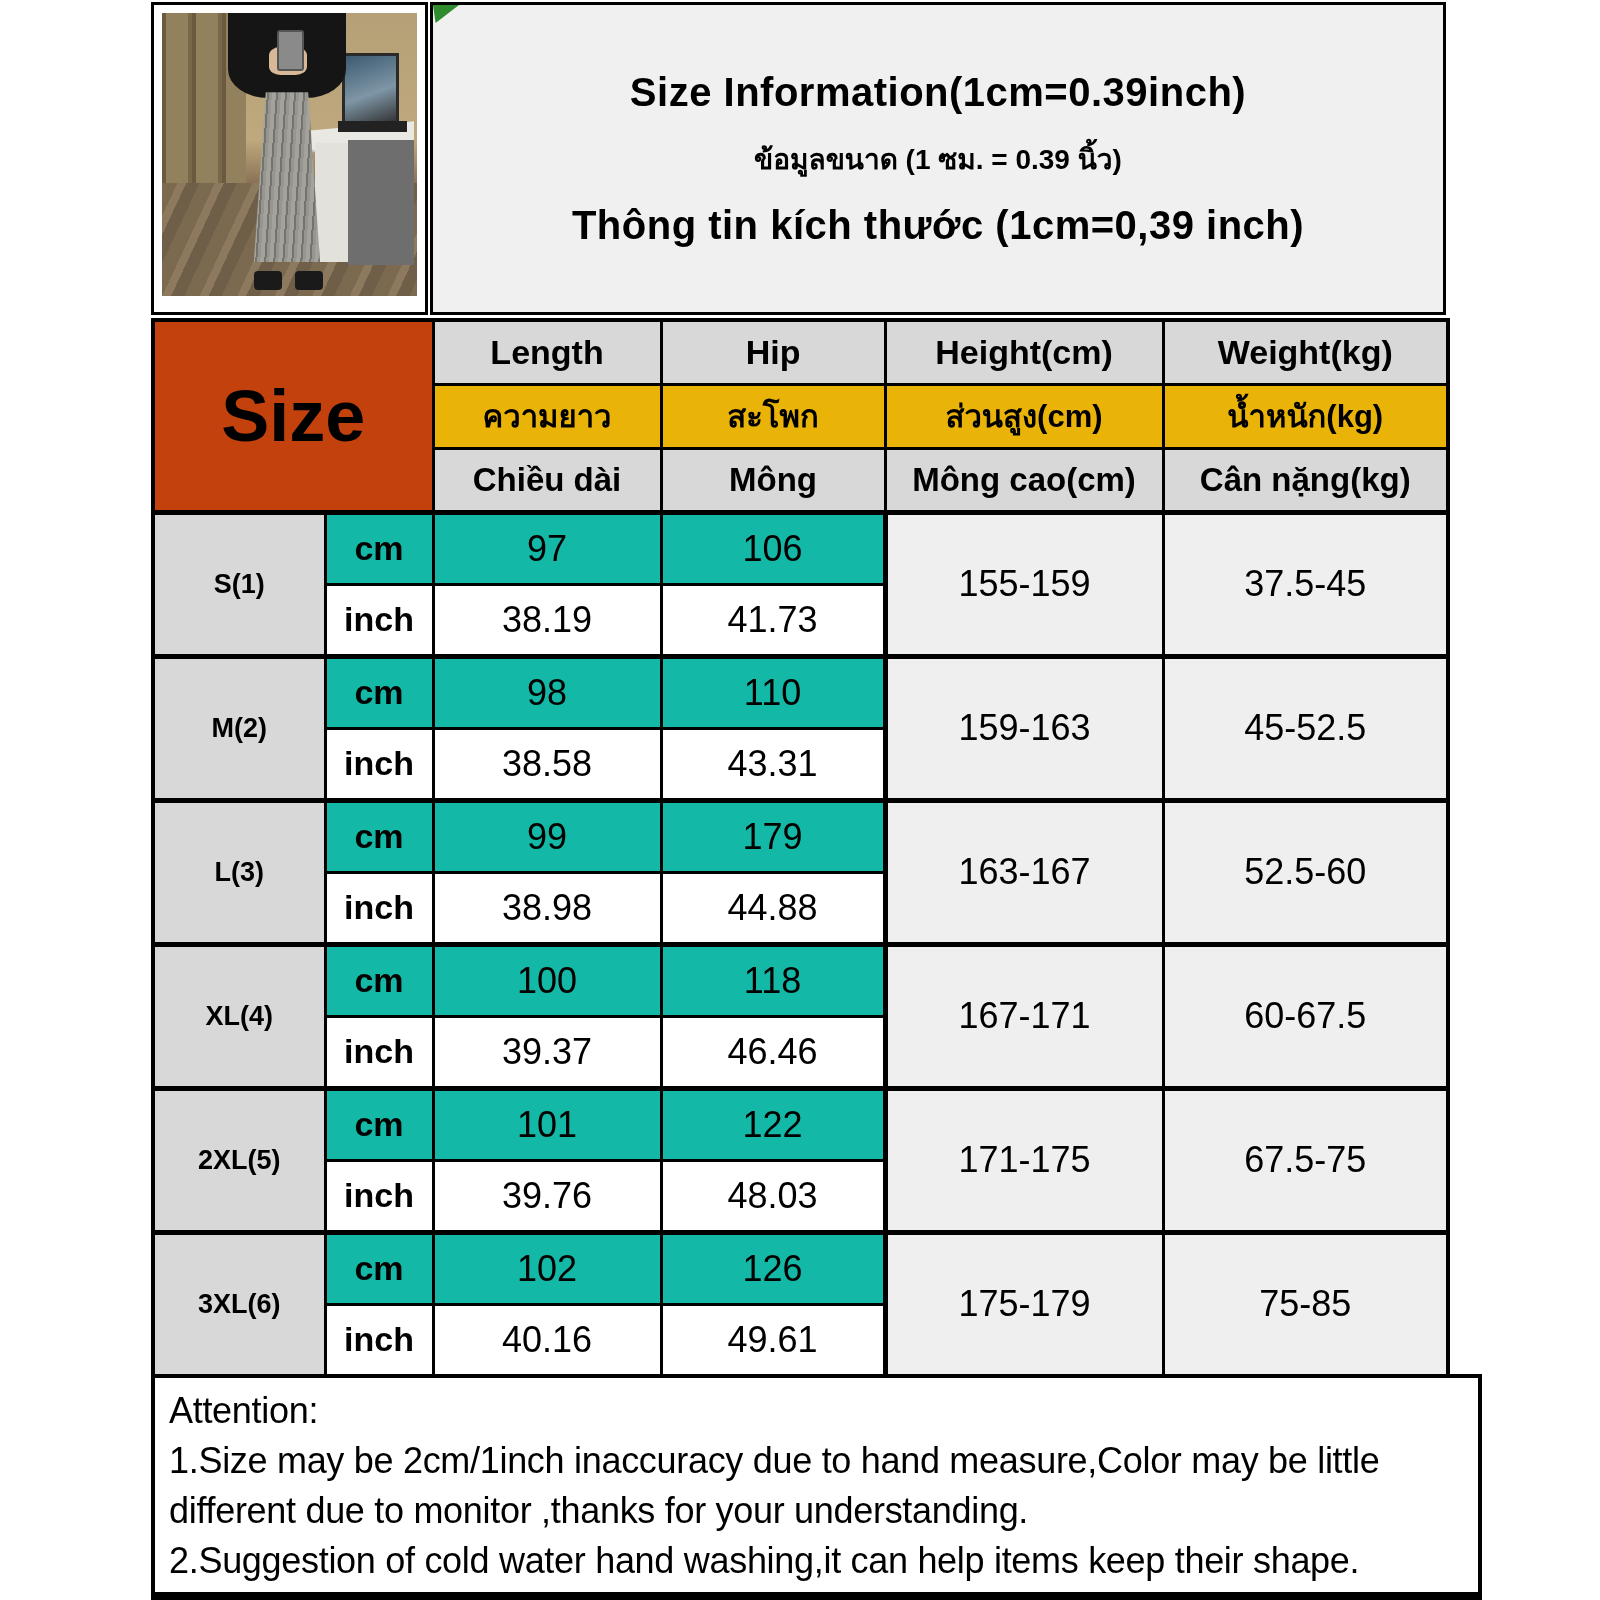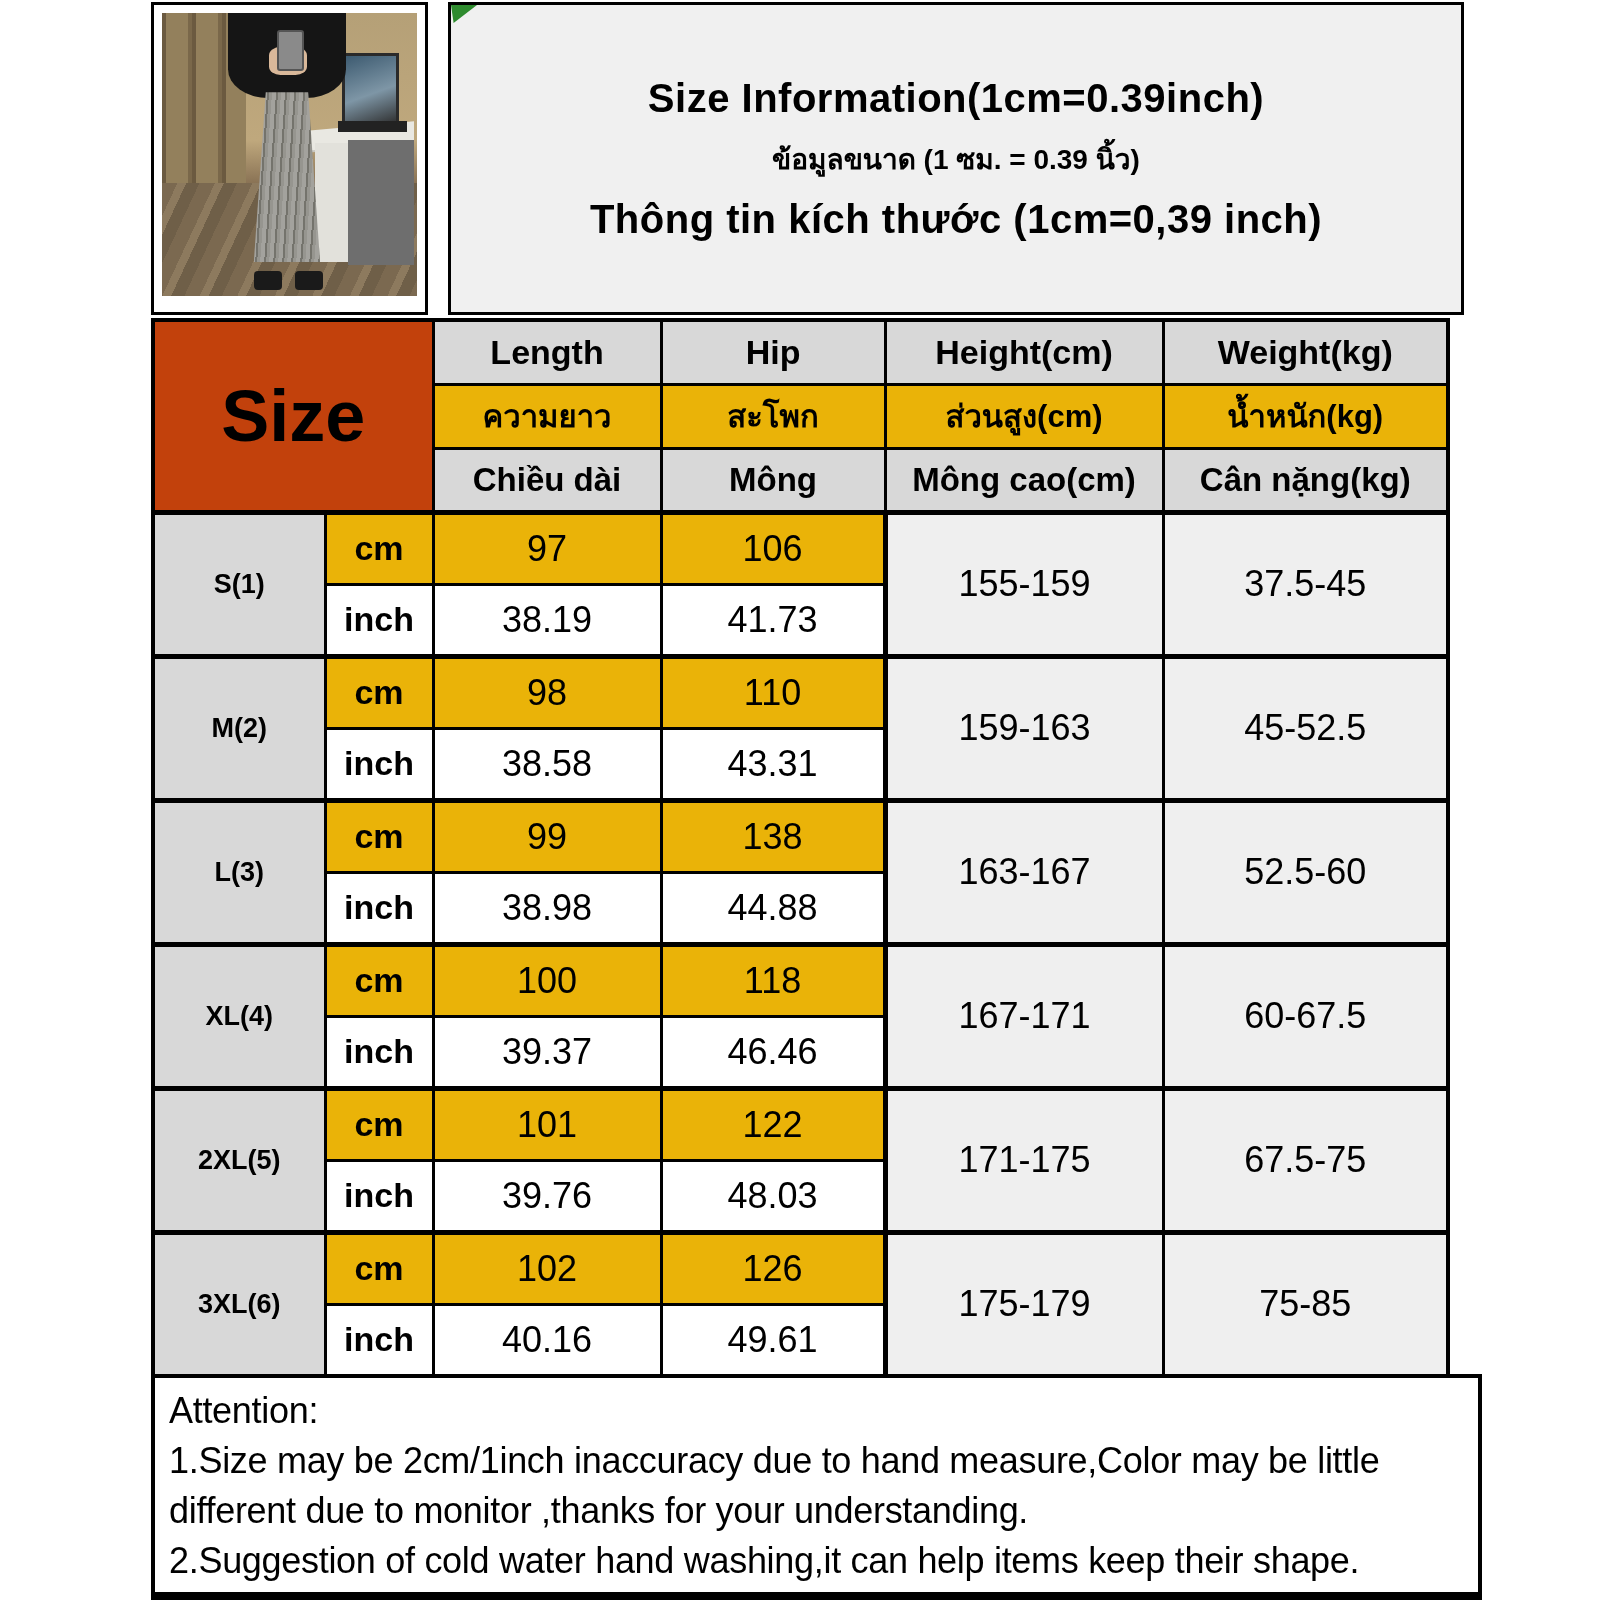--- a/index.html
+++ b/index.html
@@ -63,24 +63,24 @@
   }
   .ph-sandal-l {
     position:absolute; left:36%; bottom:2%; width:11%; height:7%; background:#1a1a1a; border-radius:4px;
   }
   .ph-sandal-r {
     position:absolute; left:52%; bottom:2%; width:11%; height:7%; background:#1a1a1a; border-radius:4px;
   }
 
   
   .header-box {
-    position:absolute; left:448px; top:2px; width:1016px; height:313px;
+    position:absolute; left:430px; top:2px; width:1016px; height:313px;
     background:#f0f0f0; border:3px solid #000; box-sizing:border-box;
     display:flex; flex-direction:column; align-items:center; justify-content:center;
-    gap:16px;
+    gap:22px;
   }
   .corner-flag {
     position:absolute; top:0; left:0; width:26px; height:18px;
     background:#2e8b2e; clip-path:polygon(0 0,100% 0,10% 100%);
   }
   .title-en, .title-vi { font-size:40px; font-weight:bold; letter-spacing:0.5px; }
   .title-th { font-size:28px; font-weight:bold; }
 
   
   table.size-table {
@@ -95,21 +95,21 @@
   tr.hrow  { height:64px; }
   tr.drow  { height:72px; }
   tr.block-start td { border-top-width:5px; }
   td.size-big   { background:#c2410c; font-size:72px; font-weight:bold; }
   td.chead      { background:#d8d8d8; font-size:34px; font-weight:bold; }
   td.chead-th   { background:#eab308; font-size:31px; font-weight:bold; }
   td.chead-vi   { background:#d8d8d8; font-size:33px; font-weight:bold; }
   td.size-label { background:#d8d8d8; font-size:27px; font-weight:bold; }
   td.unit       { font-size:34px; font-weight:bold; background:#ffffff; }
   td.val        { font-size:36px; background:#ffffff; }
-  td.cmbg       { background:#eab308; }
+  td.cmbg       { background:#14b8a6; }
   td.range      { font-size:36px; background:#efefef; }
   td.thick-left { border-left-width:5px; }
 
   
   .attention-box {
     position:absolute; left:151px; top:1374px; width:1295px; height:206px;
     border:4px solid #000; border-bottom-width:12px; box-sizing:content-box;
     background:#ffffff; padding:8px 14px 0 14px;
   }
   .attention-box p { margin:0; font-size:36px; line-height:50px; letter-spacing:-0.3px; }
@@ -197,21 +197,21 @@
     <tr class="drow">
       <td class="unit">inch</td>
       <td class="val">38.58</td>
       <td class="val">43.31</td>
     </tr>
 
     <tr class="drow block-start">
       <td class="size-label" rowspan="2">L(3)</td>
       <td class="unit cmbg">cm</td>
       <td class="val cmbg">99</td>
-      <td class="val cmbg">138</td>
+      <td class="val cmbg">179</td>
       <td class="range thick-left" rowspan="2">163-167</td>
       <td class="range" rowspan="2">52.5-60</td>
     </tr>
     <tr class="drow">
       <td class="unit">inch</td>
       <td class="val">38.98</td>
       <td class="val">44.88</td>
     </tr>
 
     <tr class="drow block-start">

